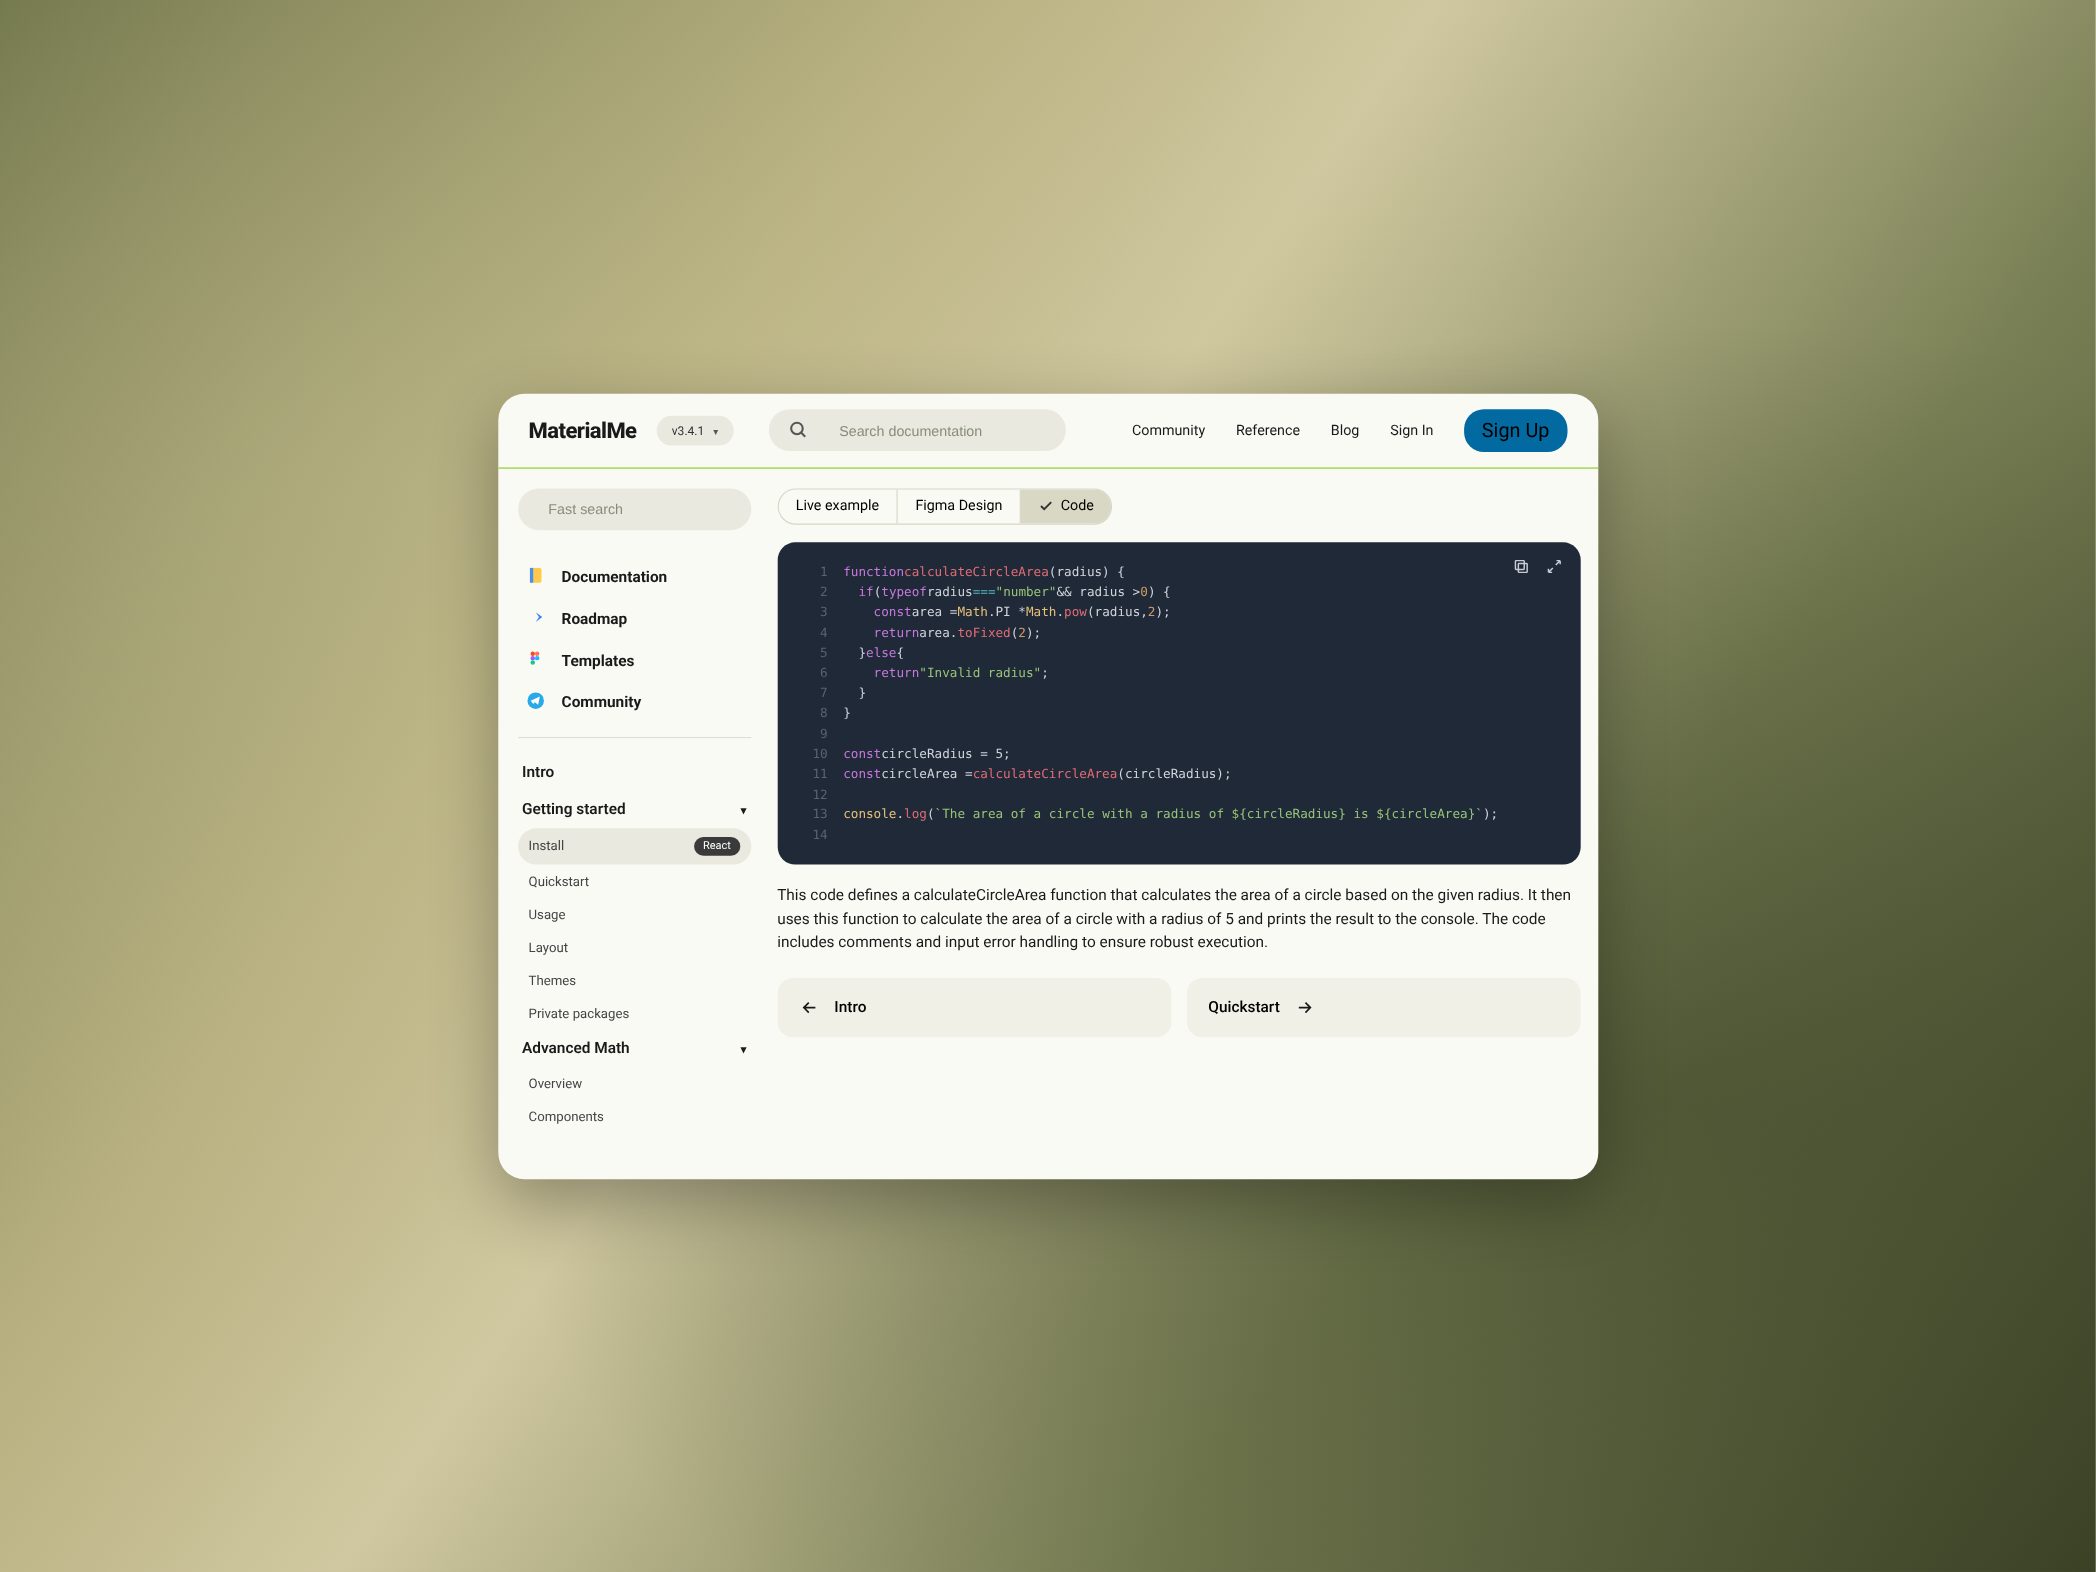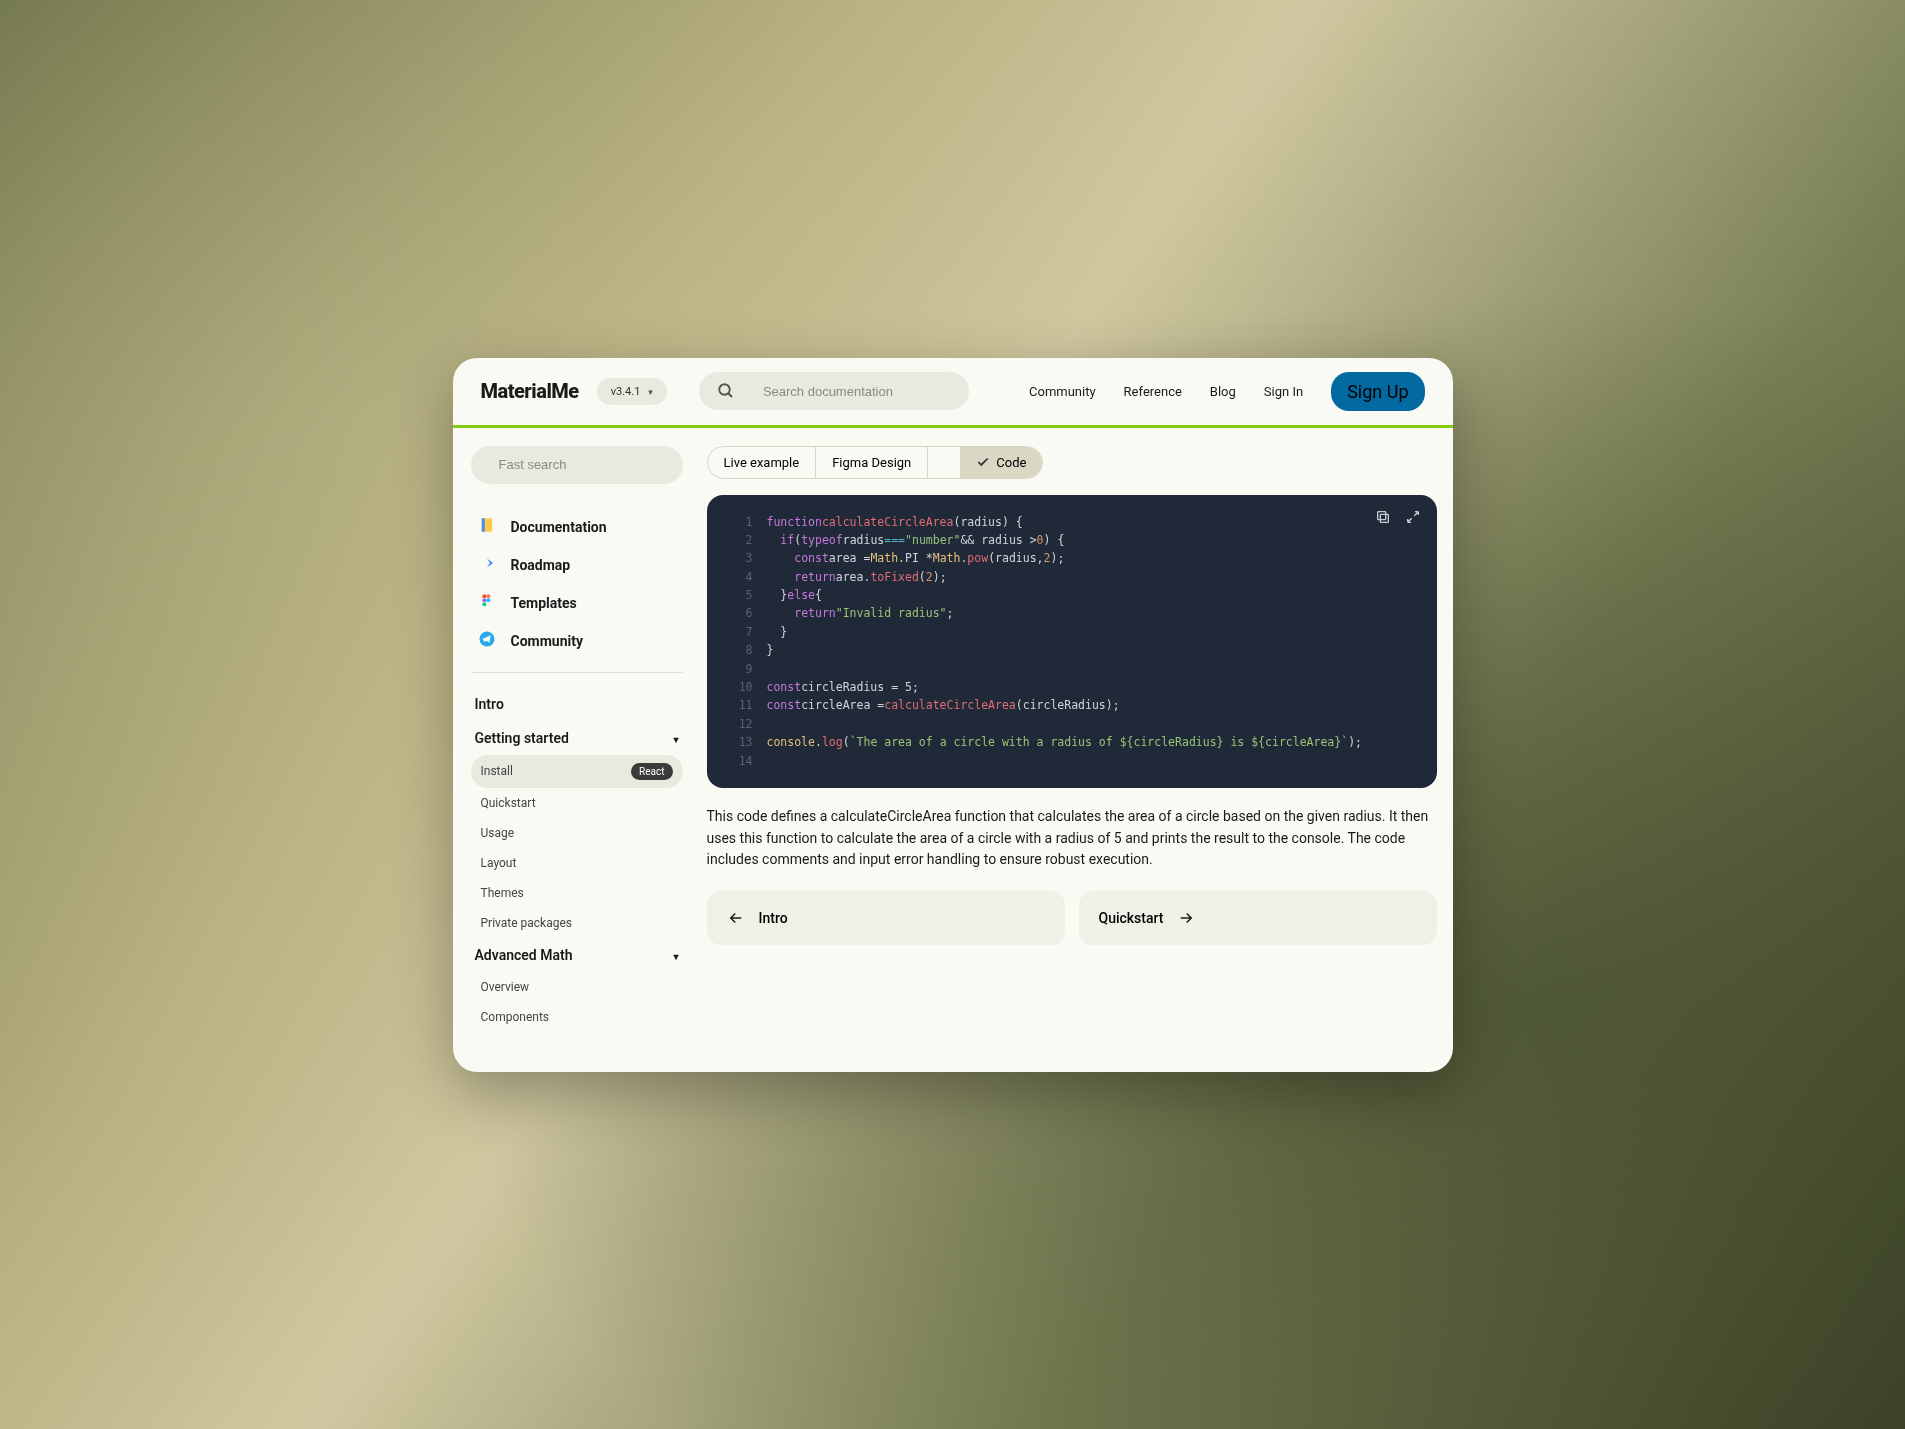--- a/index.html
+++ b/index.html
@@ -29,21 +29,21 @@
   box-shadow: 0 20px 60px rgba(0,0,0,0.3);
   overflow: hidden;
   display: flex;
   flex-direction: column;
 }
 .header {
   display: flex;
   align-items: center;
   padding: 14px 28px;
   gap: 18px;
-  border-bottom: 3px solid #84cc16;
+  border-bottom: 1px solid #84cc16;
 }
 .logo {
   font-size: 20px;
   font-weight: 800;
   color: #1a1a1a;
   letter-spacing: -0.5px;
 }
 .version-pill {
   background: #e9e9df;
   border-radius: 18px;
@@ -176,21 +176,21 @@
 }
 .tab {
   padding: 8px 16px;
   font-size: 13px;
   cursor: pointer;
   display: flex;
   align-items: center;
   gap: 6px;
   border-right: 1px solid #d8d5c5;
 }
-.tab:last-child { border-right: none; margin-left: 32px; }
+.tab:last-child { border-right: none; }
 .tab.active { background: #d8d8c4; }
 .code-block {
   background: #1f2937;
   border-radius: 16px;
   padding: 18px 20px;
   position: relative;
   margin-bottom: 18px;
   font-family: 'Menlo', 'Consolas', monospace;
   font-size: 11.5px;
   line-height: 1.6;

